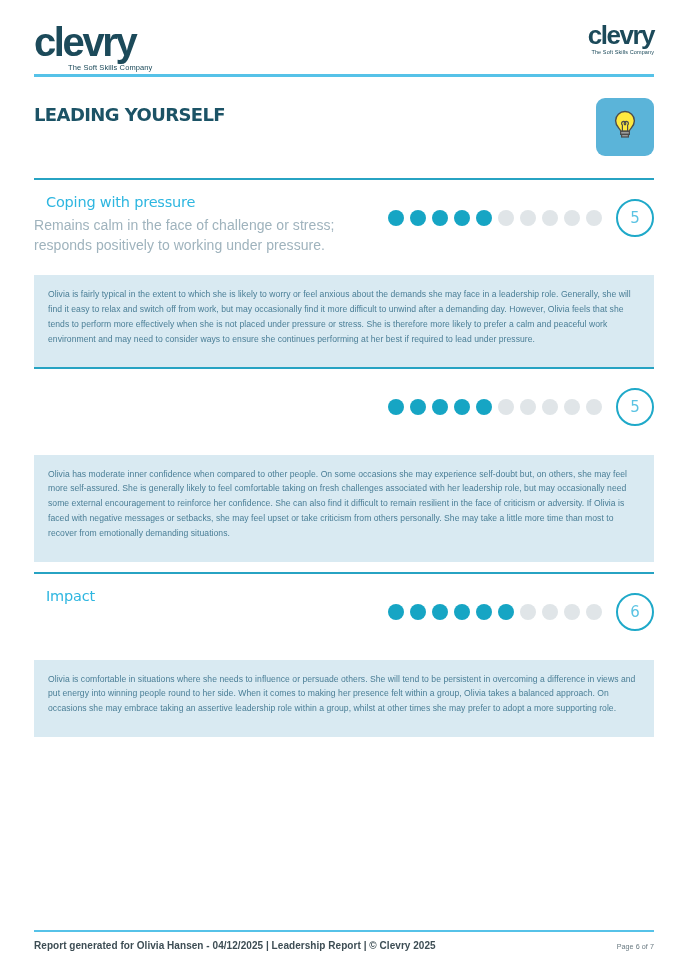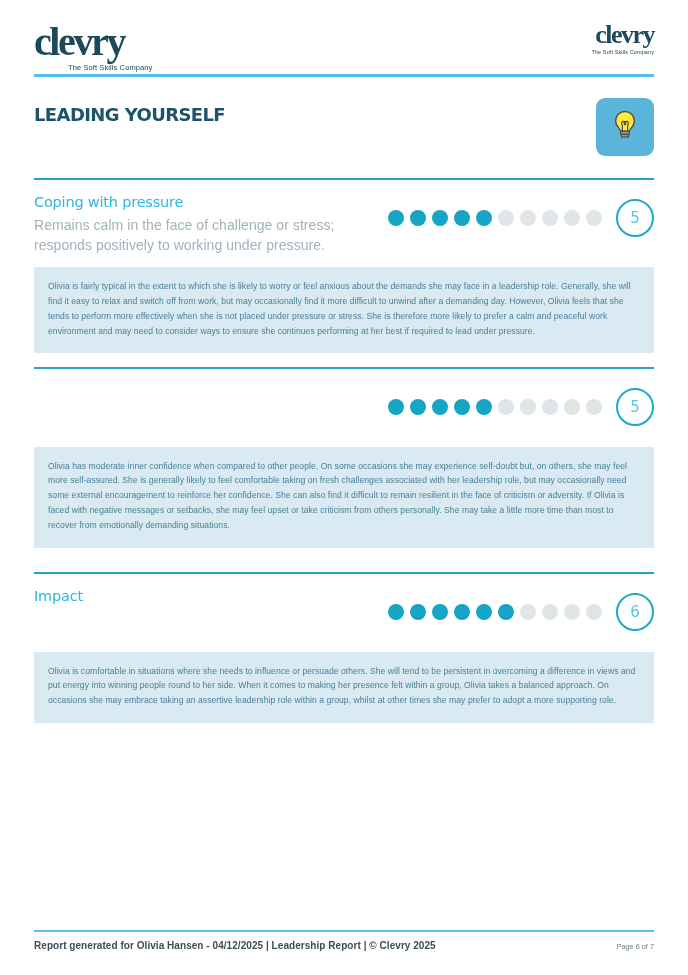--- a/index.html
+++ b/index.html
@@ -25,21 +25,21 @@
     left: 34px;
     top: 22px;
     width: 620px;
     height: 58px;
   }
   .logo-block { position: absolute; top: 0; }
   .logo-left  { left: 0; }
   .logo-right { right: 0; text-align: right; }
 
   .logo-word {
-    font-family: Liberation Serif, serif;
+    font-family: Liberation Sans, sans-serif;
     font-weight: bold;
     color: #1c4a5a;
     letter-spacing: -2.4px;
     line-height: 1;
   }
   .logo-left .logo-word  { font-size: 40px; }
   .logo-right .logo-word { font-size: 26px; letter-spacing: -1.5px; }
 
   .logo-tag {
     font-family: "Liberation Sans", sans-serif;
@@ -104,20 +104,21 @@
   }
   .head-text { width: 350px; }
 
   .section-title {
     font-family: "DejaVu Sans", sans-serif;
     font-size: 14.5px;
     font-weight: normal;
     color: #2eb6e0;
     letter-spacing: -0.2px;
     margin-bottom: 5px;
+    margin-left: 12px;
   }
   .section-sub {
     font-size: 14px;
     line-height: 1.45;
     color: #9fb3bd;
     letter-spacing: .05px;
     max-width: 320px;
   }
 
   
@@ -145,23 +146,23 @@
     display: flex;
     align-items: center;
     justify-content: center;
     font-family: "DejaVu Sans", sans-serif;
     font-size: 15px;
     color: #5bc3e3;
   }
 
   
   .panel {
-    margin-top: 12px;
+    margin-top: 20px;
     background: #d9eaf2;
-    padding: 12px 14px 15px 14px;
+    padding: 12px 14px 21px 14px;
   }
   .panel p {
     font-size: 8.6px;
     line-height: 1.72;
     color: #4a7e96;
     letter-spacing: .04px;
     text-align: left;
   }
 
   

